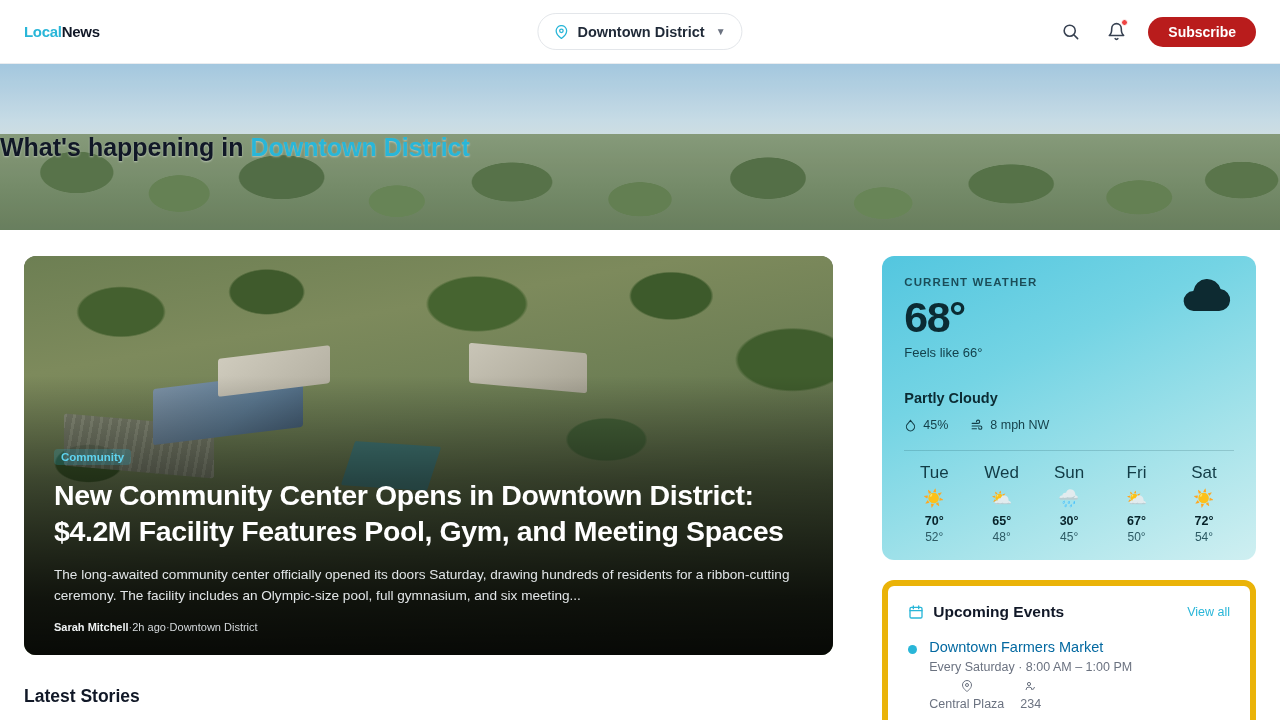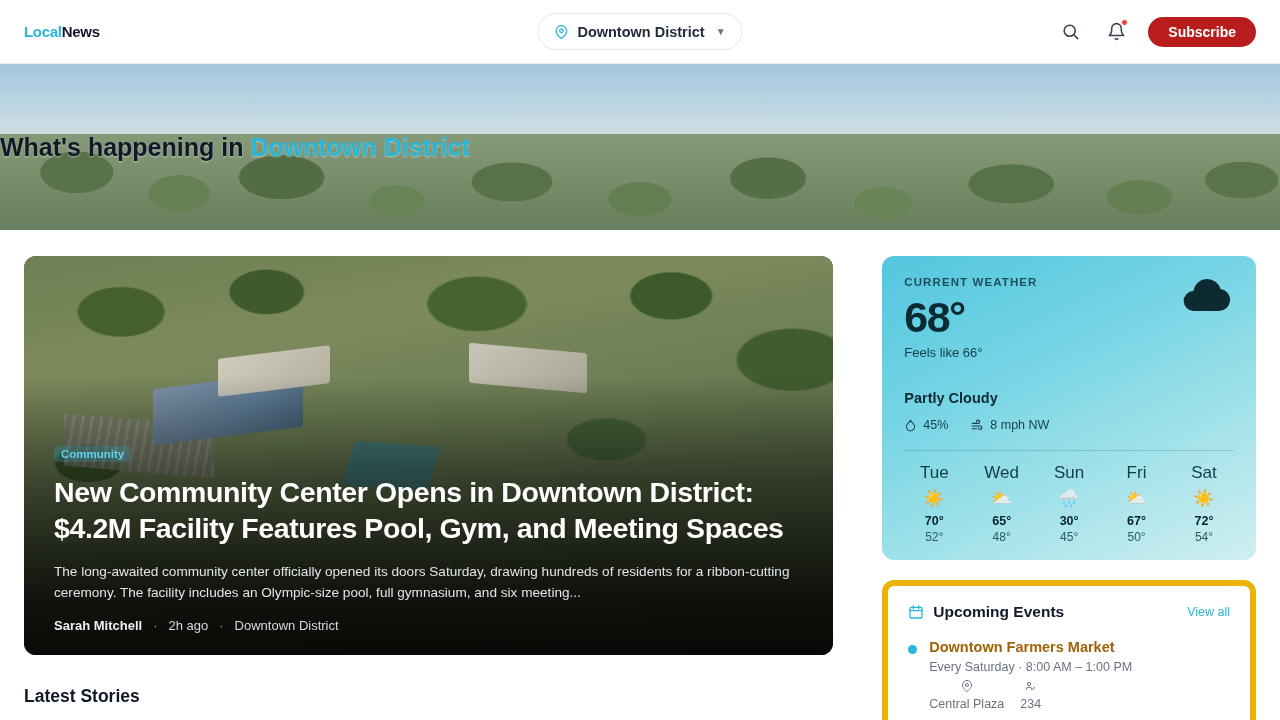--- a/index.html
+++ b/index.html
@@ -225,25 +225,24 @@
     margin-bottom: 14px;
   }
   .feature .excerpt {
     font-size: 13.6px;
     line-height: 1.55;
     color: #e1e5e7;
     margin-bottom: 15px;
     max-width: 740px;
   }
   .feature .meta {
-    font-size: 13px;
+    font-size: 11px;
     color: #d6dadd;
     display: flex;
     align-items: flex-start;
-    gap: 11px;
   }
   .feature .meta .author { font-weight: bold; color: #eef1f2; }
   .feature .meta .dot { color: #9aa2a7; }
 
   .latest-heading {
     font-size: 17.5px;
     font-weight: bold;
     color: #111827;
     margin-top: 31px;
   }
@@ -346,22 +345,22 @@
   }
   .event-bullet {
     width: 9px; height: 9px;
     border-radius: 50%;
     background: #29b6d8;
     margin-top: 6px;
     flex: none;
   }
   .event-title {
     font-size: 14.5px;
-    font-weight: bold;
-    color: #a16207;
+    font-weight: normal;
+    color: #0369a1;
   }
   .event-sub {
     font-size: 12.5px;
     color: #6b7280;
     margin-top: 5px;
   }
   .event-foot {
     display: flex;
     gap: 16px;
     margin-top: 6px;

